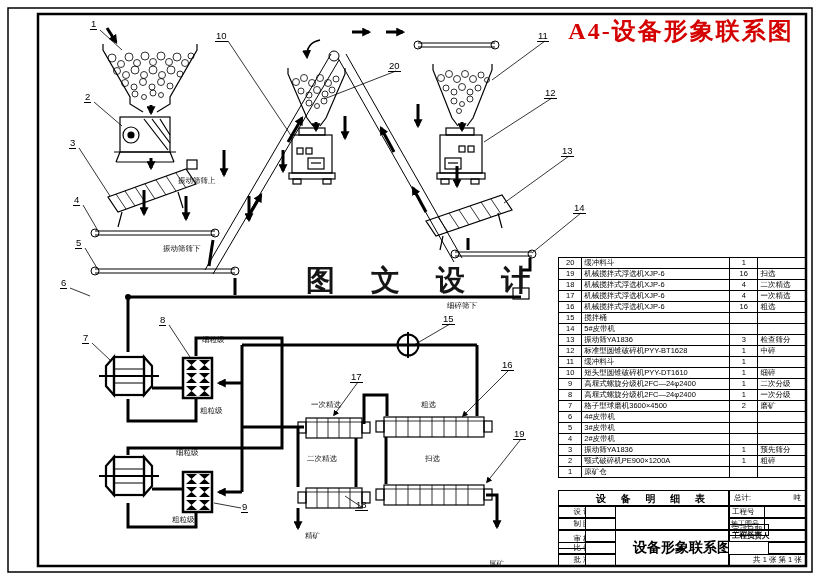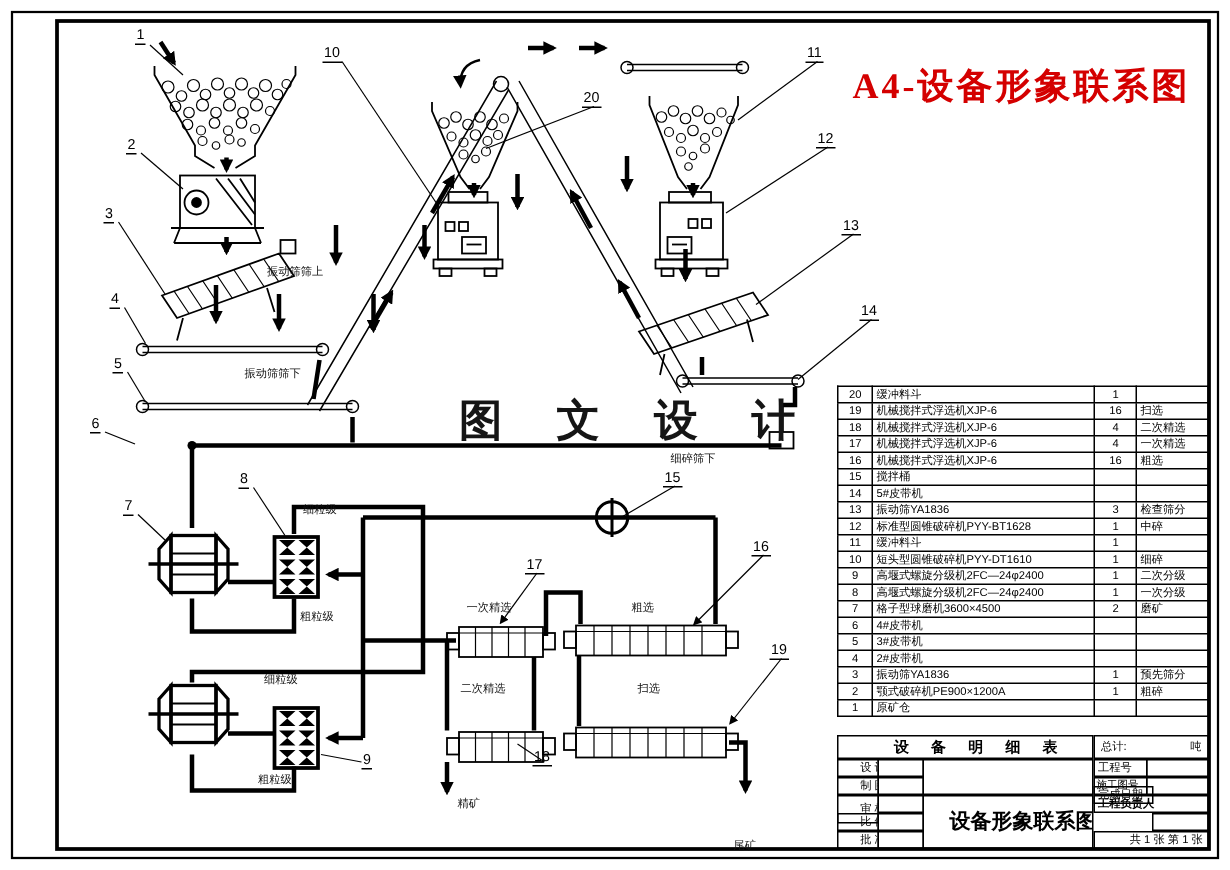--- a/index.html
+++ b/index.html
@@ -1,21 +1,21 @@
 <!DOCTYPE html>
 <html><head>
 <meta charset="utf-8">
 <style>
   html,body{margin:0;padding:0;}
   body{width:820px;height:580px;position:relative;background:#fff;overflow:hidden;
        font-family:"Liberation Sans",sans-serif;color:#000;}
   .abs{position:absolute;}
   .rt{position:absolute;left:558px;top:15px;width:246px;text-align:center;
       font-size:24px;font-weight:bold;color:#d40000;letter-spacing:2px;white-space:nowrap;
-      font-family:"Liberation Serif",serif;margin-top:26px;}
+      font-family:"Liberation Serif",serif;}
   .wm{position:absolute;left:306px;top:261px;font-size:29px;font-weight:bold;
       letter-spacing:14px;color:#151515;white-space:nowrap;}
   .co{position:absolute;font-size:9.5px;line-height:1;border-bottom:1px solid #000;
       padding:0 1px;background:transparent;}
   .lb{position:absolute;font-size:7.5px;line-height:1;white-space:nowrap;color:#111;}
   table.eq{position:absolute;left:558px;top:257px;width:248px;border-collapse:collapse;
       table-layout:fixed;font-size:7.5px;}
   table.eq td{border:1px solid #000;height:10px;line-height:10px;padding:0 2px;
       white-space:nowrap;overflow:hidden;}
   table.eq td.c-no{width:22px;text-align:center;padding:0;}

